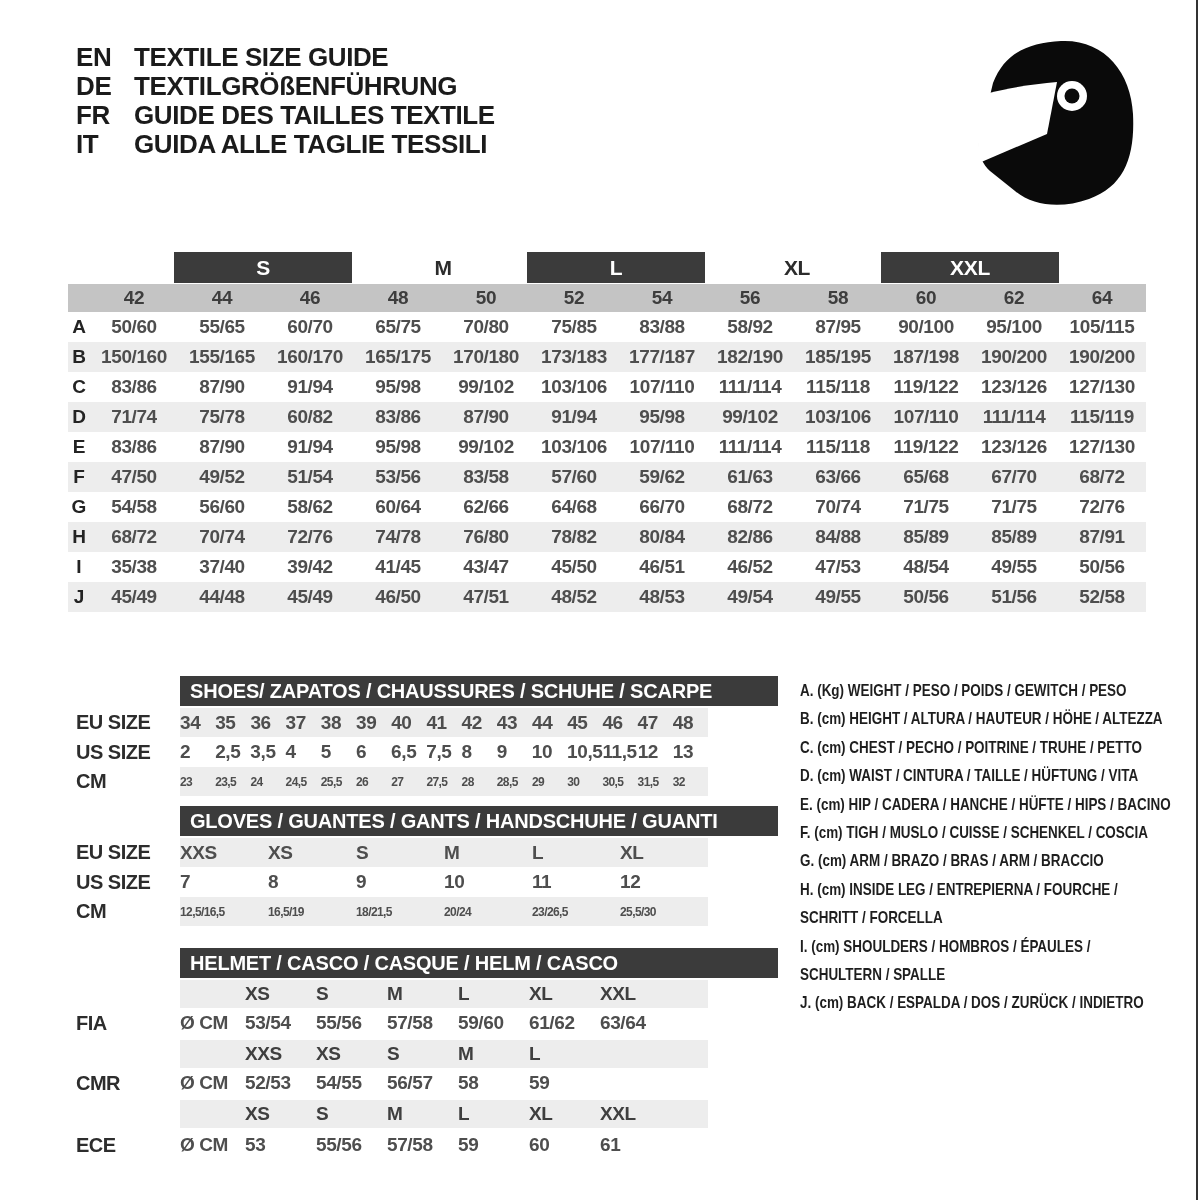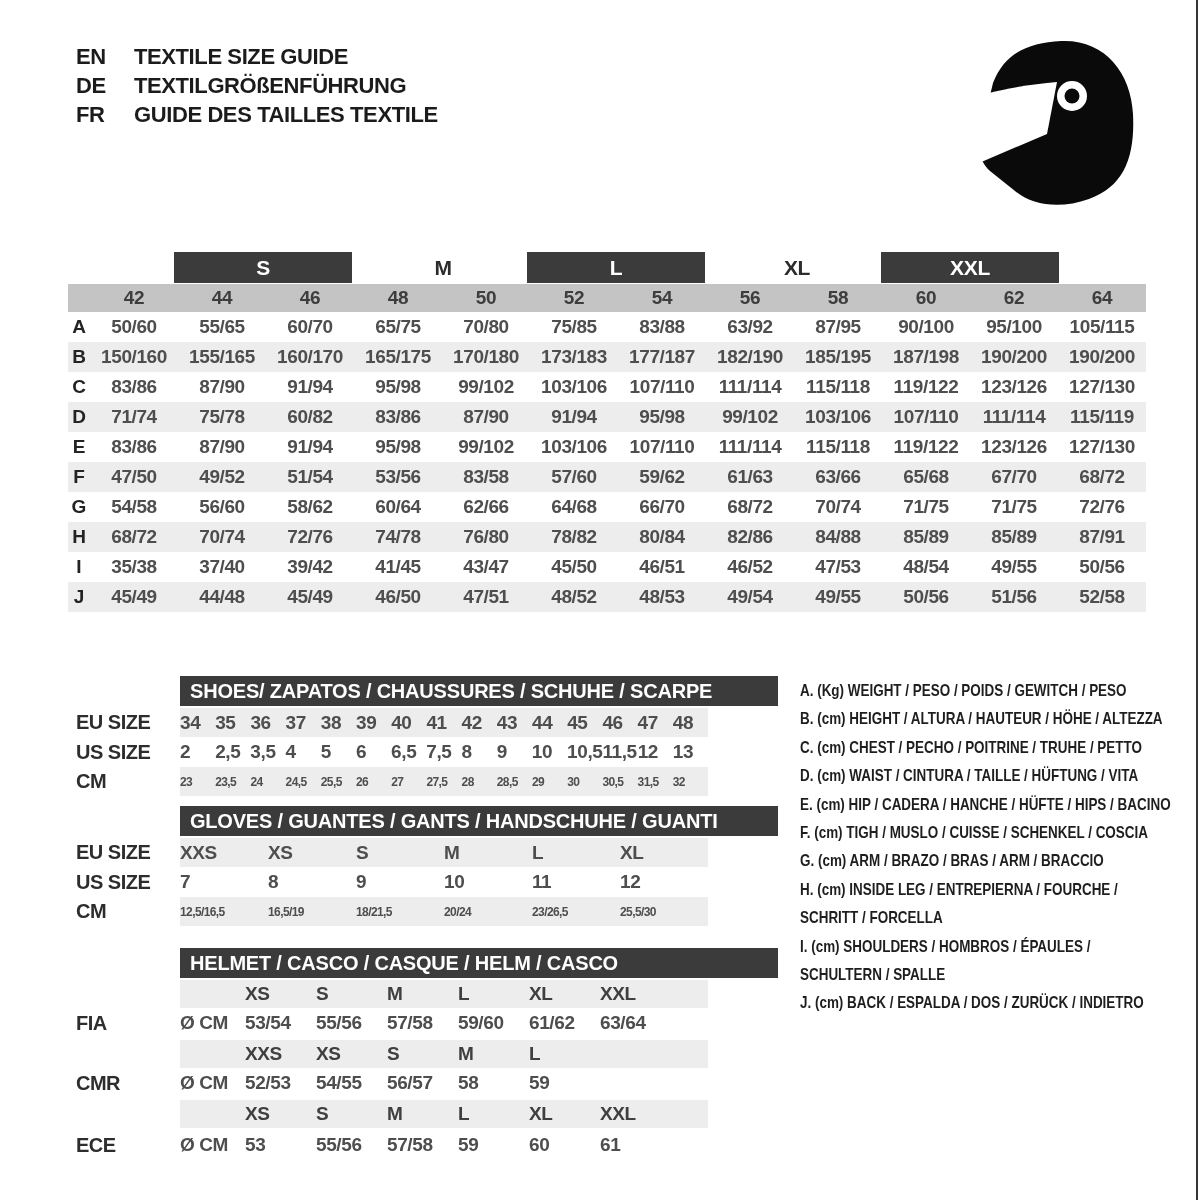--- a/index.html
+++ b/index.html
@@ -1,21 +1,21 @@
 <!DOCTYPE html>
 <html><head>
 <meta charset="utf-8">
 <style>
   html,body{margin:0;padding:0;background:#fff;}
   .page{position:relative;width:1200px;height:1200px;background:#fff;overflow:hidden;
         font-family:"Liberation Sans",sans-serif;font-weight:700;-webkit-font-smoothing:antialiased;}
 
   
   .langs{position:absolute;left:76px;top:42px;}
-  .lang-row{display:flex;height:29px;align-items:center;font-size:22px;color:#1b1b1b;letter-spacing:-0.4px;}
+  .lang-row{display:flex;height:29px;align-items:flex-start;font-size:26px;color:#1b1b1b;letter-spacing:-0.4px;}
   .lang-code{width:58px;}
 
   
   .helmet{position:absolute;left:973px;top:36px;}
 
   
   .mt{position:absolute;left:68px;top:252px;width:1078px;}
   .mt-groups{position:relative;height:31px;margin-bottom:1px;}
   .grp{position:absolute;top:0;height:31px;font-size:21px;line-height:31px;text-align:center;letter-spacing:-0.3px;}
   .grp.box{background:#3b3b3b;color:#fff;}
@@ -74,20 +74,24 @@
         <div class="lang-label">TEXTILE SIZE GUIDE</div>
       </div>
       <div class="lang-row">
         <div class="lang-code">DE</div>
         <div class="lang-label">TEXTILGRÖßENFÜHRUNG</div>
       </div>
       <div class="lang-row">
         <div class="lang-code">FR</div>
         <div class="lang-label">GUIDE DES TAILLES TEXTILE</div>
       </div>
+      <div class="lang-row">
+        <div class="lang-code">IT</div>
+        <div class="lang-label">GUIDA ALLE TAGLIE TESSILI</div>
+      </div>
     </div>
 
   <svg class="helmet" width="168" height="172" viewBox="0 0 168 172" xmlns="http://www.w3.org/2000/svg">
     <path fill="#0a0a0a" d="M88 5 C131 3 158 36 160 78 C162 120 152 150 116 163 C88 173 60 170 42 155 L17 135 C7 126 3 112 8 97 L20 47 C32 16 56 7 88 5 Z"></path>
     <path fill="#ffffff" d="M16 57 C40 51 62 48 84 46 L74 98 L6 127 C3 104 7 78 16 57 Z"></path>
     <circle cx="99" cy="60" r="15" fill="#ffffff"></circle>
     <circle cx="99" cy="60" r="7.5" fill="#0a0a0a"></circle>
   </svg>
 
   <div class="mt">
@@ -116,21 +120,21 @@
     <div id="rows">
         <div class="mrow drow">
           <div class="letter">A</div>
           <div>50/60</div>
           <div>55/65</div>
           <div>60/70</div>
           <div>65/75</div>
           <div>70/80</div>
           <div>75/85</div>
           <div>83/88</div>
-          <div>63/92</div>
+          <div>58/92</div>
           <div>87/95</div>
           <div>90/100</div>
           <div>95/100</div>
           <div>105/115</div>
         </div>
         <div class="mrow drow alt">
           <div class="letter">B</div>
           <div>150/160</div>
           <div>155/165</div>
           <div>160/170</div>

